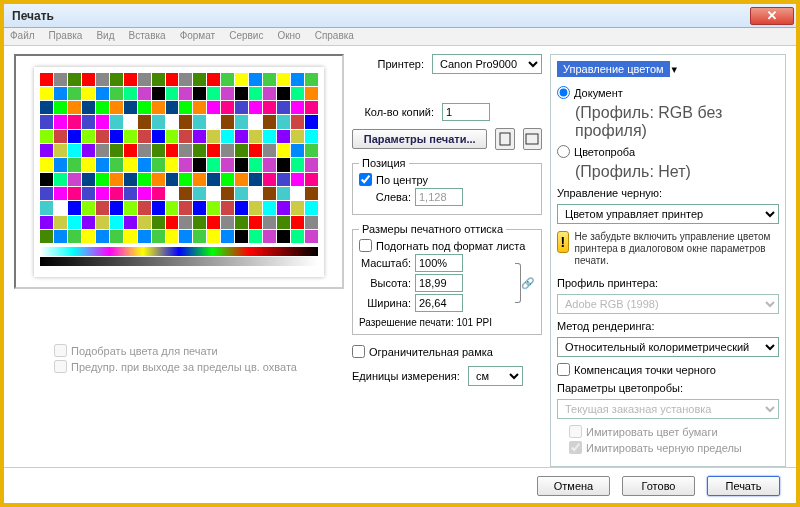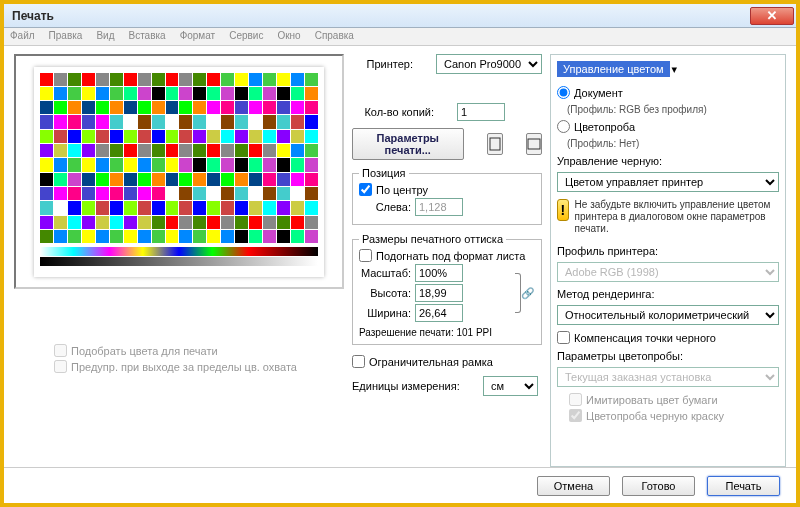--- a/index.html
+++ b/index.html
@@ -17,37 +17,37 @@
 .preview-box { border: 2px inset #ccc; height: 235px; background: #fff; display: flex; align-items: center; justify-content: center; padding: 8px; }
 .preview-inner { width: 290px; height: 210px; background: #fff; box-shadow: 0 0 4px rgba(0,0,0,.3); display: flex; flex-direction: column; padding: 6px; }
 .chart-grid { flex: 1; display: grid; grid-template-columns: repeat(20, 1fr); grid-template-rows: repeat(12, 1fr); gap: 1px; }
 .chart-grid div { }
 .chart-foot { height: 24px; display: flex; flex-direction: column; gap:1px; margin-top:3px;}
 .gradient-bar { height: 9px; background: linear-gradient(90deg, #fff,#0ff 12%,#f0f 25%,#ff0 37%,#00f 50%,#0f0 62%,#f00 75%,#000 100%); }
 .gradient-bar2 { height: 9px; background: linear-gradient(90deg,#000,#fff); }
 .left-checks { margin-top: 55px; display: flex; flex-direction: column; gap: 3px; padding-left: 40px; }
 .check-row { display: flex; align-items: center; gap: 4px; }
 .check-row input { width:13px; height:13px; }
-.row { display: flex; align-items: center; gap: 23px; margin-bottom: 3px; }
+.row { display: flex; align-items: center; gap: 8px; margin-bottom: 3px; }
 .row label { width: 72px; text-align: right; }
 select, input[type=text] { font-size: 11px; border: 1px solid #7a9; height: 18px; padding: 0 3px; background:#fff;}
 select { height: 20px; }
 .btn { background: linear-gradient(#fdfdfd,#e6e6e6); border: 1px solid #888; border-radius: 2px; padding: 2px 8px; font-size: 11px; cursor: pointer; }
 .btn-long { width: 156px; text-align:center; padding:3px 0; font-weight:bold; color:#225;}
 .icon-btn { width: 22px; height: 22px; border:1px solid #888; background:#f0f0f0; display:inline-flex; align-items:center; justify-content:center; border-radius:2px; cursor:pointer; }
 fieldset { border: 1px solid #bbb; padding: 4px 6px 6px 6px; margin-bottom:4px; }
 legend { font-size: 11px; padding: 0 3px; }
 .small-input { width: 48px; }
 .field-row { display:flex; align-items:center; gap:4px; margin:2px 0;}
 .field-row label { width:52px; text-align:right; }
 .disabled { color:#999; }
 .right-hdr { background: #3b6fd8; color:#fff; padding:2px 6px; display:inline-block; font-size:11px; }
 .right-hdr-wrap { display:flex; align-items:center; gap:2px; margin-bottom:4px;}
 .radio-row { display:flex; align-items:center; gap:4px; margin:2px 0;}
-.sub-label { margin-left:10px; color:#555; font-size:10px;}
+.sub-label { margin-left:18px; color:#555; font-size:16px;}
 .section-label { font-size:11px; margin-top:3px; margin-bottom:2px; }
 .wide-select { width: 100%; }
 .warn-box { display:flex; gap:6px; align-items:flex-start; margin:4px 0;}
 .warn-icon { width:22px; height:22px; background: linear-gradient(#ffe97a,#ffc107); border:1px solid #b58900; border-radius:3px; display:flex; align-items:center; justify-content:center; font-weight:bold; color:#000; font-size:14px;}
 .warn-text { font-size:10px; color:#333; line-height:1.2; }
 .footer { height: 36px; border-top:1px solid #ccc; display:flex; justify-content:flex-end; align-items:center; gap:12px; padding:0 16px;}
 .footer .btn { width:73px; padding:3px 0;}
 .footer .primary { border:1px solid #3b6fd8; box-shadow: 0 0 2px #3b6fd8;}
 .slink { width:6px; height:40px; border:1px solid #888; border-left:none; border-radius:0 3px 3px 0; margin-left:2px;}
 .lock-icon { width:14px; height:20px; display:flex; align-items:center; justify-content:center;}
@@ -444,21 +444,21 @@
         </div>
 
       <div class="section-label">Параметры цветопробы:</div>
       <select class="wide-select disabled" disabled=""><option>Текущая заказная установка</option></select>
       <div class="check-row disabled" style="margin-left:12px; margin-top:3px">
           <input type="checkbox" disabled="" style="">
           <span>Имитировать цвет бумаги</span>
         </div>
       <div class="check-row disabled" style="margin-left:12px">
           <input type="checkbox" checked="" disabled="" style="">
-          <span>Цветопроба черную краску</span>
+          <span>Имитировать черную пределы</span>
         </div>
     </div>
   </div>
 
   <div class="footer">
     <button class="btn">Отмена</button>
     <button class="btn">Готово</button>
     <button class="btn primary">Печать</button>
   </div>
 </div>

